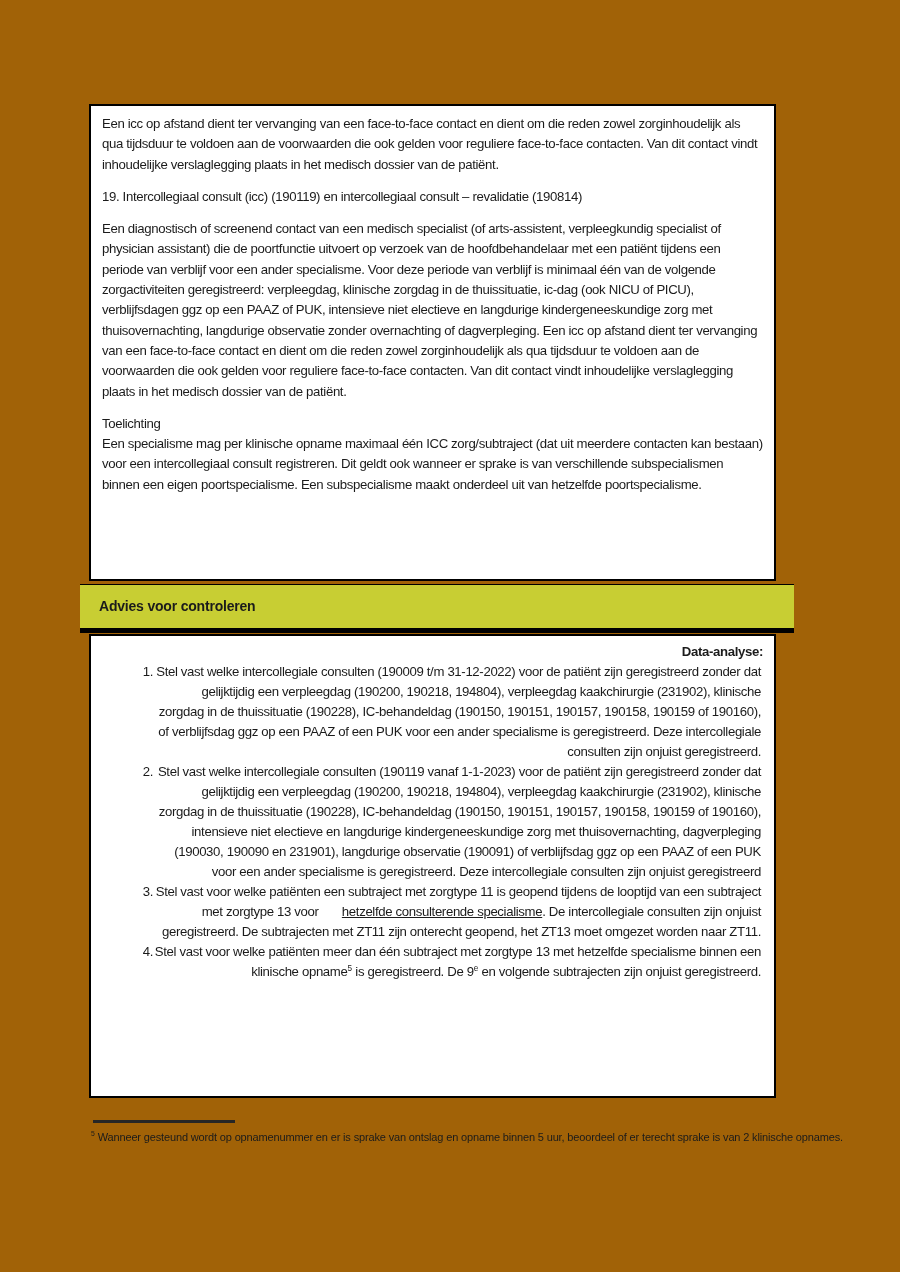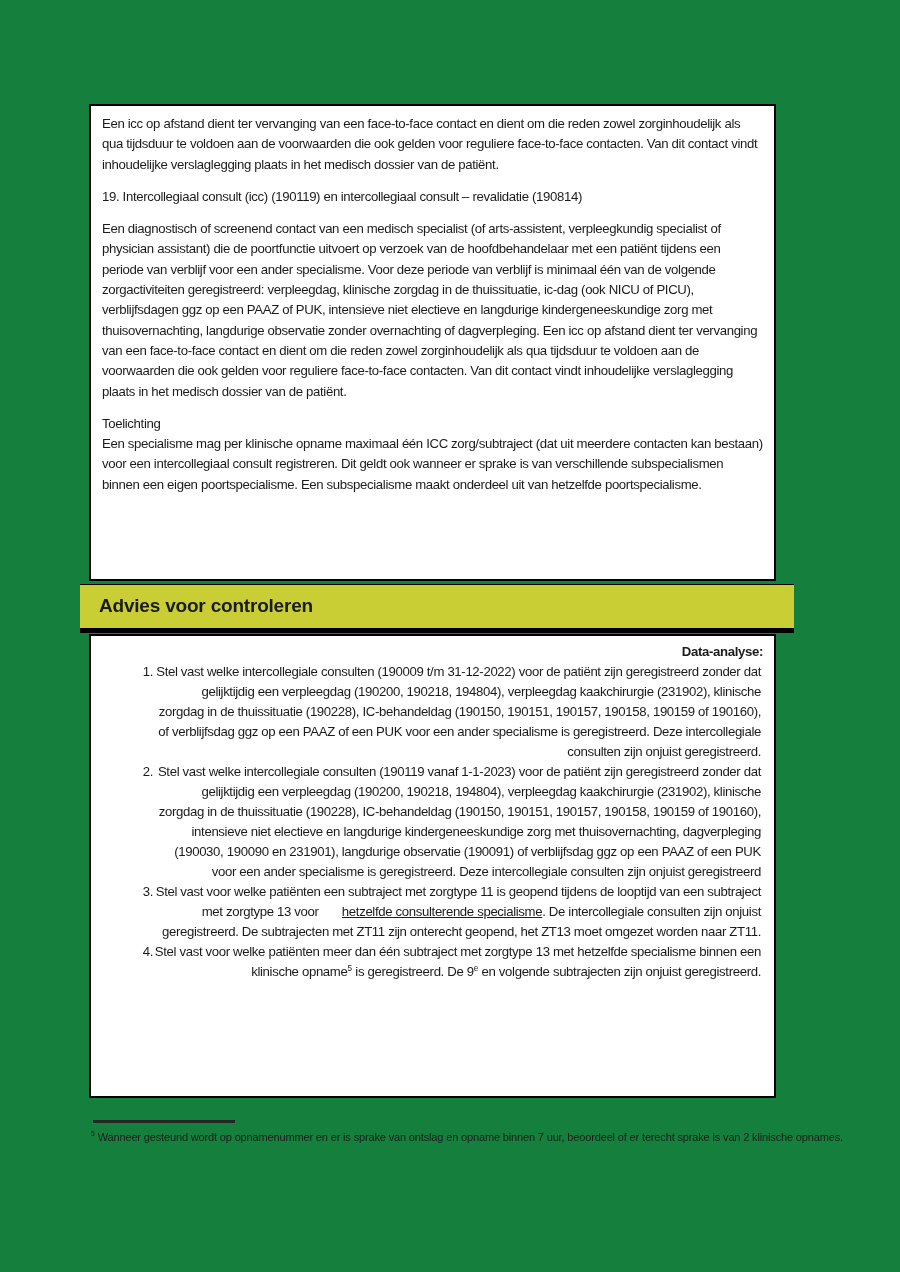--- a/index.html
+++ b/index.html
@@ -1,38 +1,38 @@
 <!DOCTYPE html>
 <html><head>
 <meta charset="utf-8">
 <style>
   html,body { margin:0; padding:0; background:#ffffff; }
   .page {
-    position:relative; width:900px; height:1272px; background:#15803d;
+    position:relative; width:900px; height:1272px; background:#a16207;
     font-family:"Liberation Sans", sans-serif;
     color:#1b1b1b; font-size:13.2px; letter-spacing:-0.35px; line-height:20.3px;
     overflow:hidden;
   }
   .box {
     position:absolute; box-sizing:border-box; border:2px solid #000;
     background:#ffffff; overflow:hidden;
   }
   .box1 { left:89px; top:104px; width:687px; height:477px; padding:8px 11px 10px 11px; }
   .box1 p { margin:0 0 12px 0; }
   .box1 p:last-child { margin-bottom:9px; }
   .bold { font-weight:700; }
   .block-line { display:block; }
 
   .banner {
     position:absolute; left:80px; top:584px; width:695px; height:43px;
     background:#c8ce33;
     border-top:1px solid #000; border-bottom:5px solid #000;
     display:flex; align-items:center;
     padding-left:19px; box-sizing:content-box;
-    font-weight:700; font-size:19px; letter-spacing:-0.2px;
+    font-weight:700; font-size:14px; letter-spacing:-0.2px;
   }
 
   .box2 { left:89px; top:634px; width:687px; height:464px; padding:6px 11px 8px 11px;text-align:right; }
   .box2 .heading { margin:0; font-weight:700; }
   .item { display:flex; line-height:20px; }
   .item .num { flex:0 0 26px; margin-left:25px; }
   .item .txt { flex:1; padding-right:2px; }
   .u { text-decoration:underline;margin-left:20px; }
   sup { font-size:0.62em; vertical-align:super; line-height:0; letter-spacing:0; }
 
@@ -77,16 +77,16 @@
     </div>
 
     <div class="item">
       <span class="num">4.</span>
       <span class="txt"><span>Stel vast voor welke patiënten meer dan één subtraject met zorgtype 13 met hetzelfde specialisme binnen een klinische opname</span><sup>5</sup><span> is geregistreerd. De 9</span><sup>e</sup><span> en volgende subtrajecten zijn onjuist geregistreerd.</span></span>
     </div>
   </section>
 
   <div class="footnote-rule"></div>
   <p class="footnote"><sup>5</sup>
-    <span>Wanneer gesteund wordt op opnamenummer en er is sprake van ontslag en opname binnen 7 uur, beoordeel of er terecht sprake is van 2 klinische opnames.</span>
+    <span>Wanneer gesteund wordt op opnamenummer en er is sprake van ontslag en opname binnen 5 uur, beoordeel of er terecht sprake is van 2 klinische opnames.</span>
   </p>
 
 </div>
 
 </body></html>

